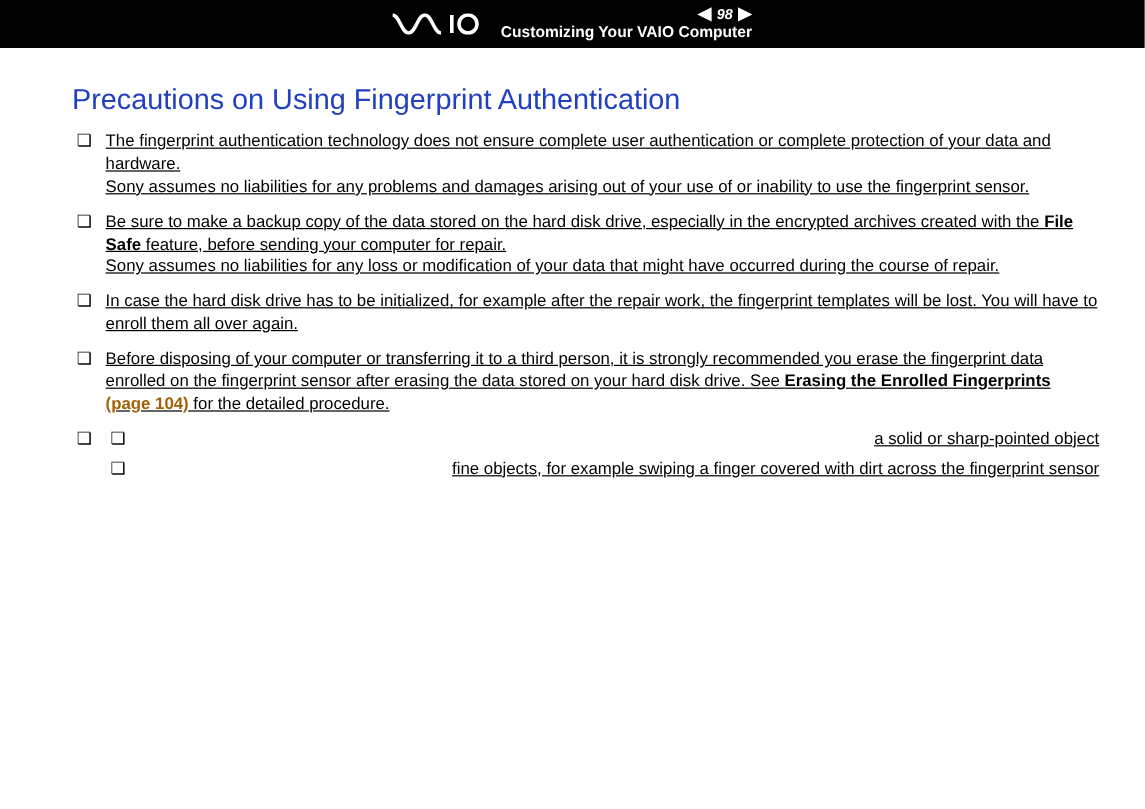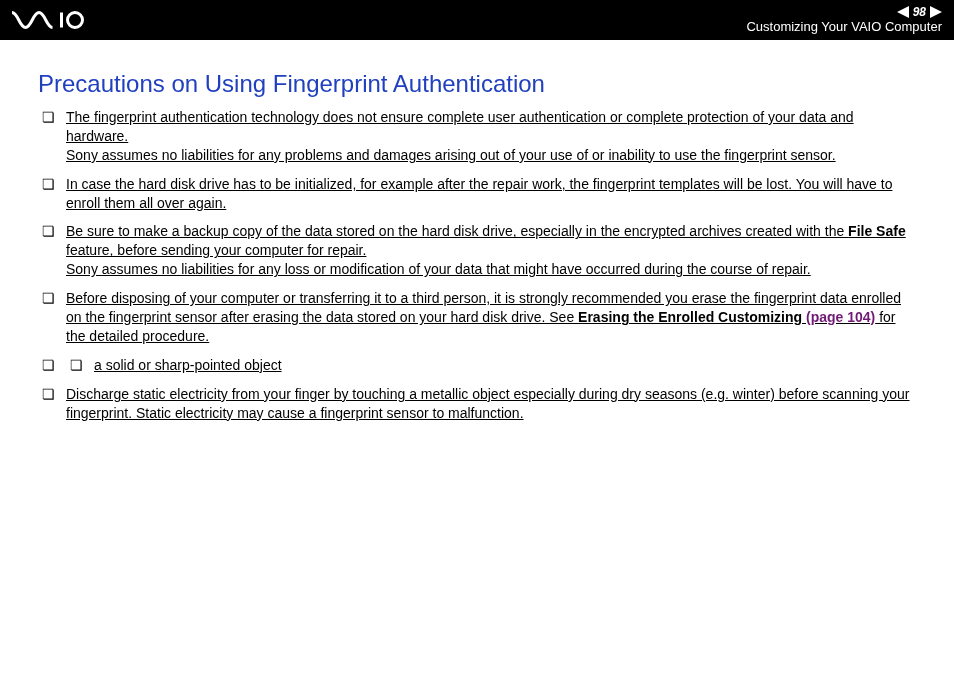--- a/index.html
+++ b/index.html
@@ -11,21 +11,21 @@
     height: 674px;
     overflow: hidden;
     color: #000;
   }
   .header {
     background: #000;
     color: #fff;
     height: 40px;
     display: flex;
     align-items: center;
-    justify-content: space-between;
+    justify-content: center;
     padding: 0 12px;
   }
   .vaio-logo {
     font-family: Arial, sans-serif;
     font-size: 22px;
     letter-spacing: 2px;
     font-weight: bold;
     display: flex;
     align-items: center;
   }
@@ -51,25 +51,26 @@
     border-top: 6px solid transparent;
     border-bottom: 6px solid transparent;
   }
   .page-nav .arrow.left {
     border-right: 12px solid #fff;
   }
   .page-nav .arrow.right {
     border-left: 12px solid #fff;
   }
   .section-label {
-    font-weight: normal;
+    font-weight: bold;
     font-size: 13px;
   }
   .content {
     padding: 30px 38px 0 38px;
+    margin-left: 22px;
   }
   h1.title {
     color: #2040c0;
     font-weight: normal;
     font-size: 24px;
     margin: 0 0 10px 0;
   }
   ul.top {
     list-style: none;
     padding: 0;
@@ -94,30 +95,31 @@
     list-style: none;
     padding: 0;
     margin: 6px 0 0 0;
   }
   ul.sub > li {
     position: relative;
     padding-left: 28px;
     margin-bottom: 6px;
     font-size: 14px;
     line-height: 1.35;
+    text-align: right;
   }
   ul.sub > li::before {
     content: "❏";
     position: absolute;
     left: 4px;
     top: 0;
     font-size: 14px;
   }
   .bold { font-weight: bold; }
-  .link { color: #701a75; font-weight: bold; }
+  .link { color: #a16207; font-weight: bold; }
 </style>
 </head>
 <body>
 
 <div class="header">
   <div class="vaio-logo">
     <svg viewBox="0 0 120 24" width="90" fill="#fff">
       <path d="M0 2 C 8 2, 10 22, 18 22 C 26 22, 28 2, 36 2 C 44 2, 46 22, 54 22" stroke="#fff" stroke-width="4" fill="none"></path>
       <rect x="64" y="2" width="4" height="20"></rect>
       <circle cx="84" cy="12" r="10" stroke="#fff" stroke-width="4" fill="none"></circle>
@@ -131,24 +133,24 @@
     </div>
     <div class="section-label">Customizing Your VAIO Computer</div>
   </div>
 </div>
 
 <div class="content">
   <h1 class="title">Precautions on Using Fingerprint Authentication</h1>
   <ul class="top">
     <li><span style="white-space:pre-line">The fingerprint authentication technology does not ensure complete user authentication or complete protection of your data and hardware.
 Sony assumes no liabilities for any problems and damages arising out of your use of or inability to use the fingerprint sensor.</span></li>
-    <li><span>In case the hard disk drive has to be initialized, for example after the repair work, the fingerprint templates will be lost. You will have to enroll them all over again.</span></li>
     <li><span>Be sure to make a backup copy of the data stored on the hard disk drive, especially in the encrypted archives created with the </span><span class="bold">File Safe</span><span style="white-space:pre-line"> feature, before sending your computer for repair.
 Sony assumes no liabilities for any loss or modification of your data that might have occurred during the course of repair.</span></li>
-    <li><span>Before disposing of your computer or transferring it to a third person, it is strongly recommended you erase the fingerprint data enrolled on the fingerprint sensor after erasing the data stored on your hard disk drive. See </span><span class="bold">Erasing the Enrolled Customizing </span><span class="link">(page 104)</span><span> for the detailed procedure.</span></li>
+    <li><span>In case the hard disk drive has to be initialized, for example after the repair work, the fingerprint templates will be lost. You will have to enroll them all over again.</span></li>
+    <li><span>Before disposing of your computer or transferring it to a third person, it is strongly recommended you erase the fingerprint data enrolled on the fingerprint sensor after erasing the data stored on your hard disk drive. See </span><span class="bold">Erasing the Enrolled Fingerprints </span><span class="link">(page 104)</span><span> for the detailed procedure.</span></li>
     <li>
       <ul class="sub">
         <li><span>a solid or sharp-pointed object</span></li>
+        <li><span>fine objects, for example swiping a finger covered with dirt across the fingerprint sensor</span></li>
       </ul>
     </li>
-    <li><span>Discharge static electricity from your finger by touching a metallic object especially during dry seasons (e.g. winter) before scanning your fingerprint. Static electricity may cause a fingerprint sensor to malfunction.</span></li>
   </ul>
 </div>
 
 </body></html>

